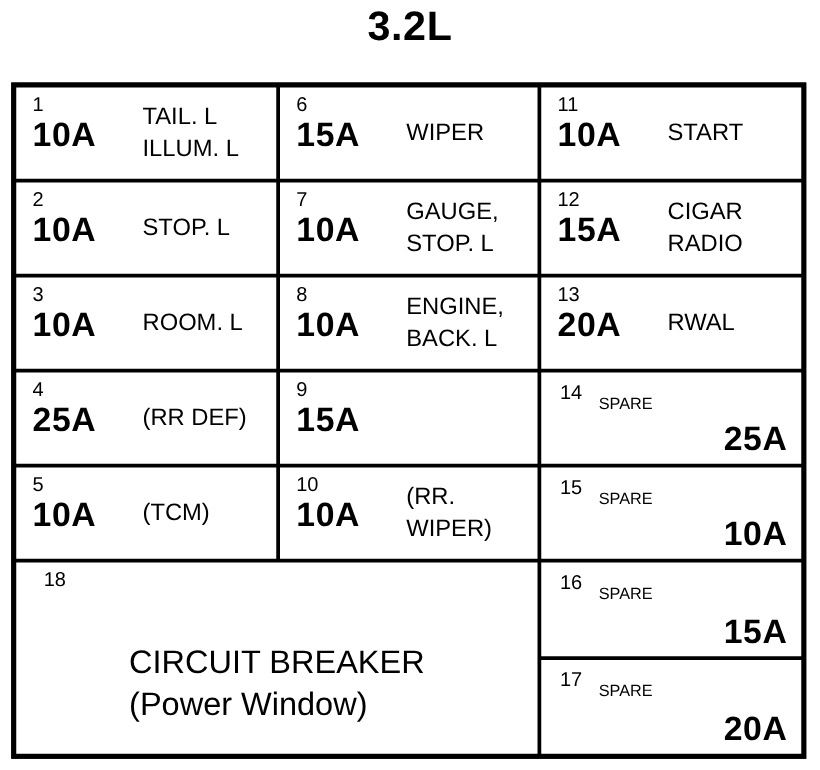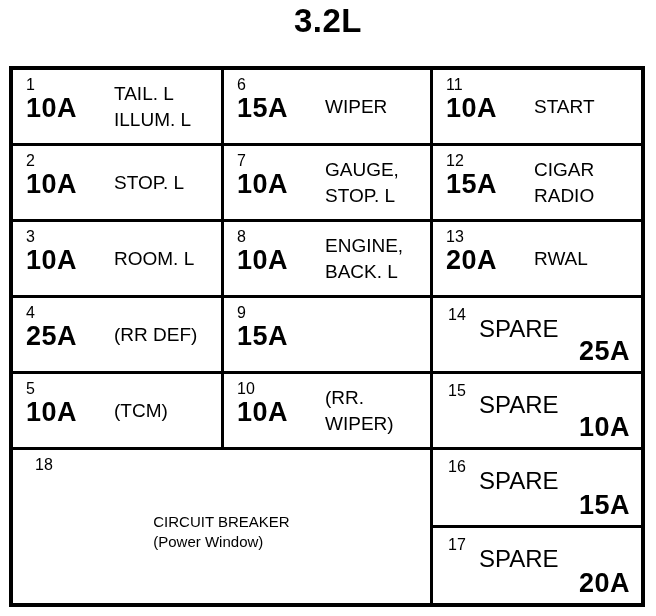--- a/index.html
+++ b/index.html
@@ -36,31 +36,31 @@
   .amp  { font-size: 27px; font-weight: bold; line-height: 1.05; letter-spacing: 0.5px; }
   .fuse .label {
     align-self: center;
     font-size: 19px; line-height: 1.35;
     padding-left: 14px; white-space: nowrap;
   }
   .fuse.label-top .label { align-self: flex-start; padding-top: 24px; }
 
   
   .spare .num  { position: absolute; top: 8px; left: 15px; }
-  .spare .word { position: absolute; top: 17px; left: 46px; font-size: 24px; }
+  .spare .word { position: absolute; top: 17px; left: 46px; font-size: 13px; }
   .spare .amp-br { position: absolute; right: 11px; bottom: 4px;
                    font-size: 27px; font-weight: bold; letter-spacing: 0.5px; }
 
   
   .breaker { grid-column: 1 / 3; grid-row: 6 / 8; padding: 6px 0 0 22px; }
   .breaker .breaker-label {
     position: absolute; top: 62px; left: 0; width: 100%;
     display: flex; justify-content: center;
   }
-  .breaker .breaker-label .inner { text-align: left; font-size: 15px; line-height: 1.32; }
+  .breaker .breaker-label .inner { text-align: left; font-size: 26px; line-height: 1.32; }
 </style>
 </head>
 <body>
 
 <div class="title">3.2L</div>
 
 <div class="fusebox">
 
   <div class="cell fuse">
     <div class="left">

